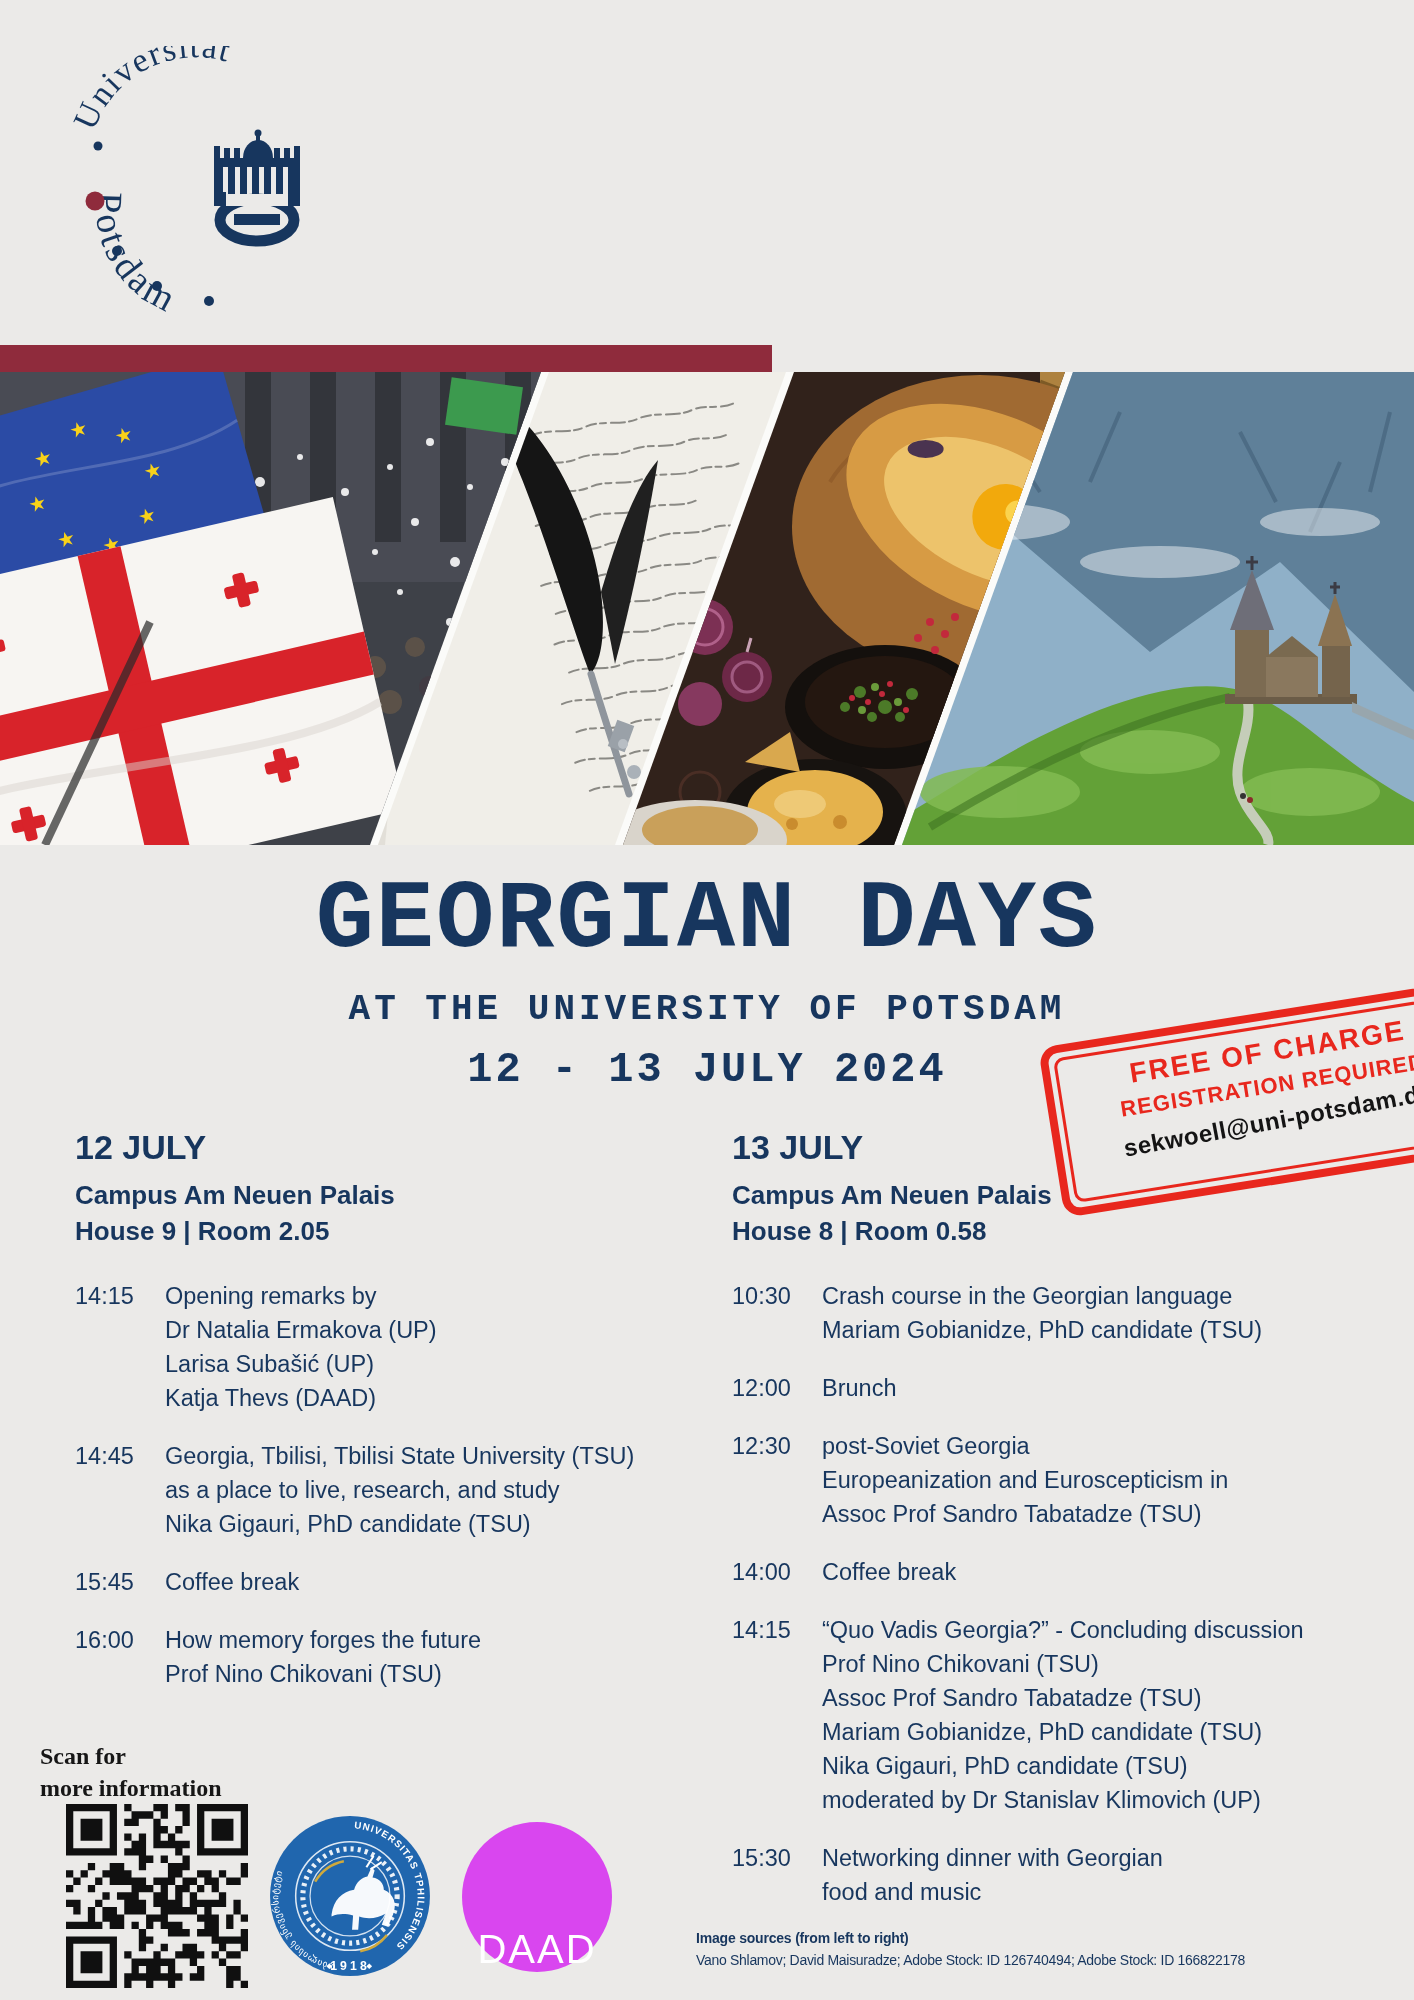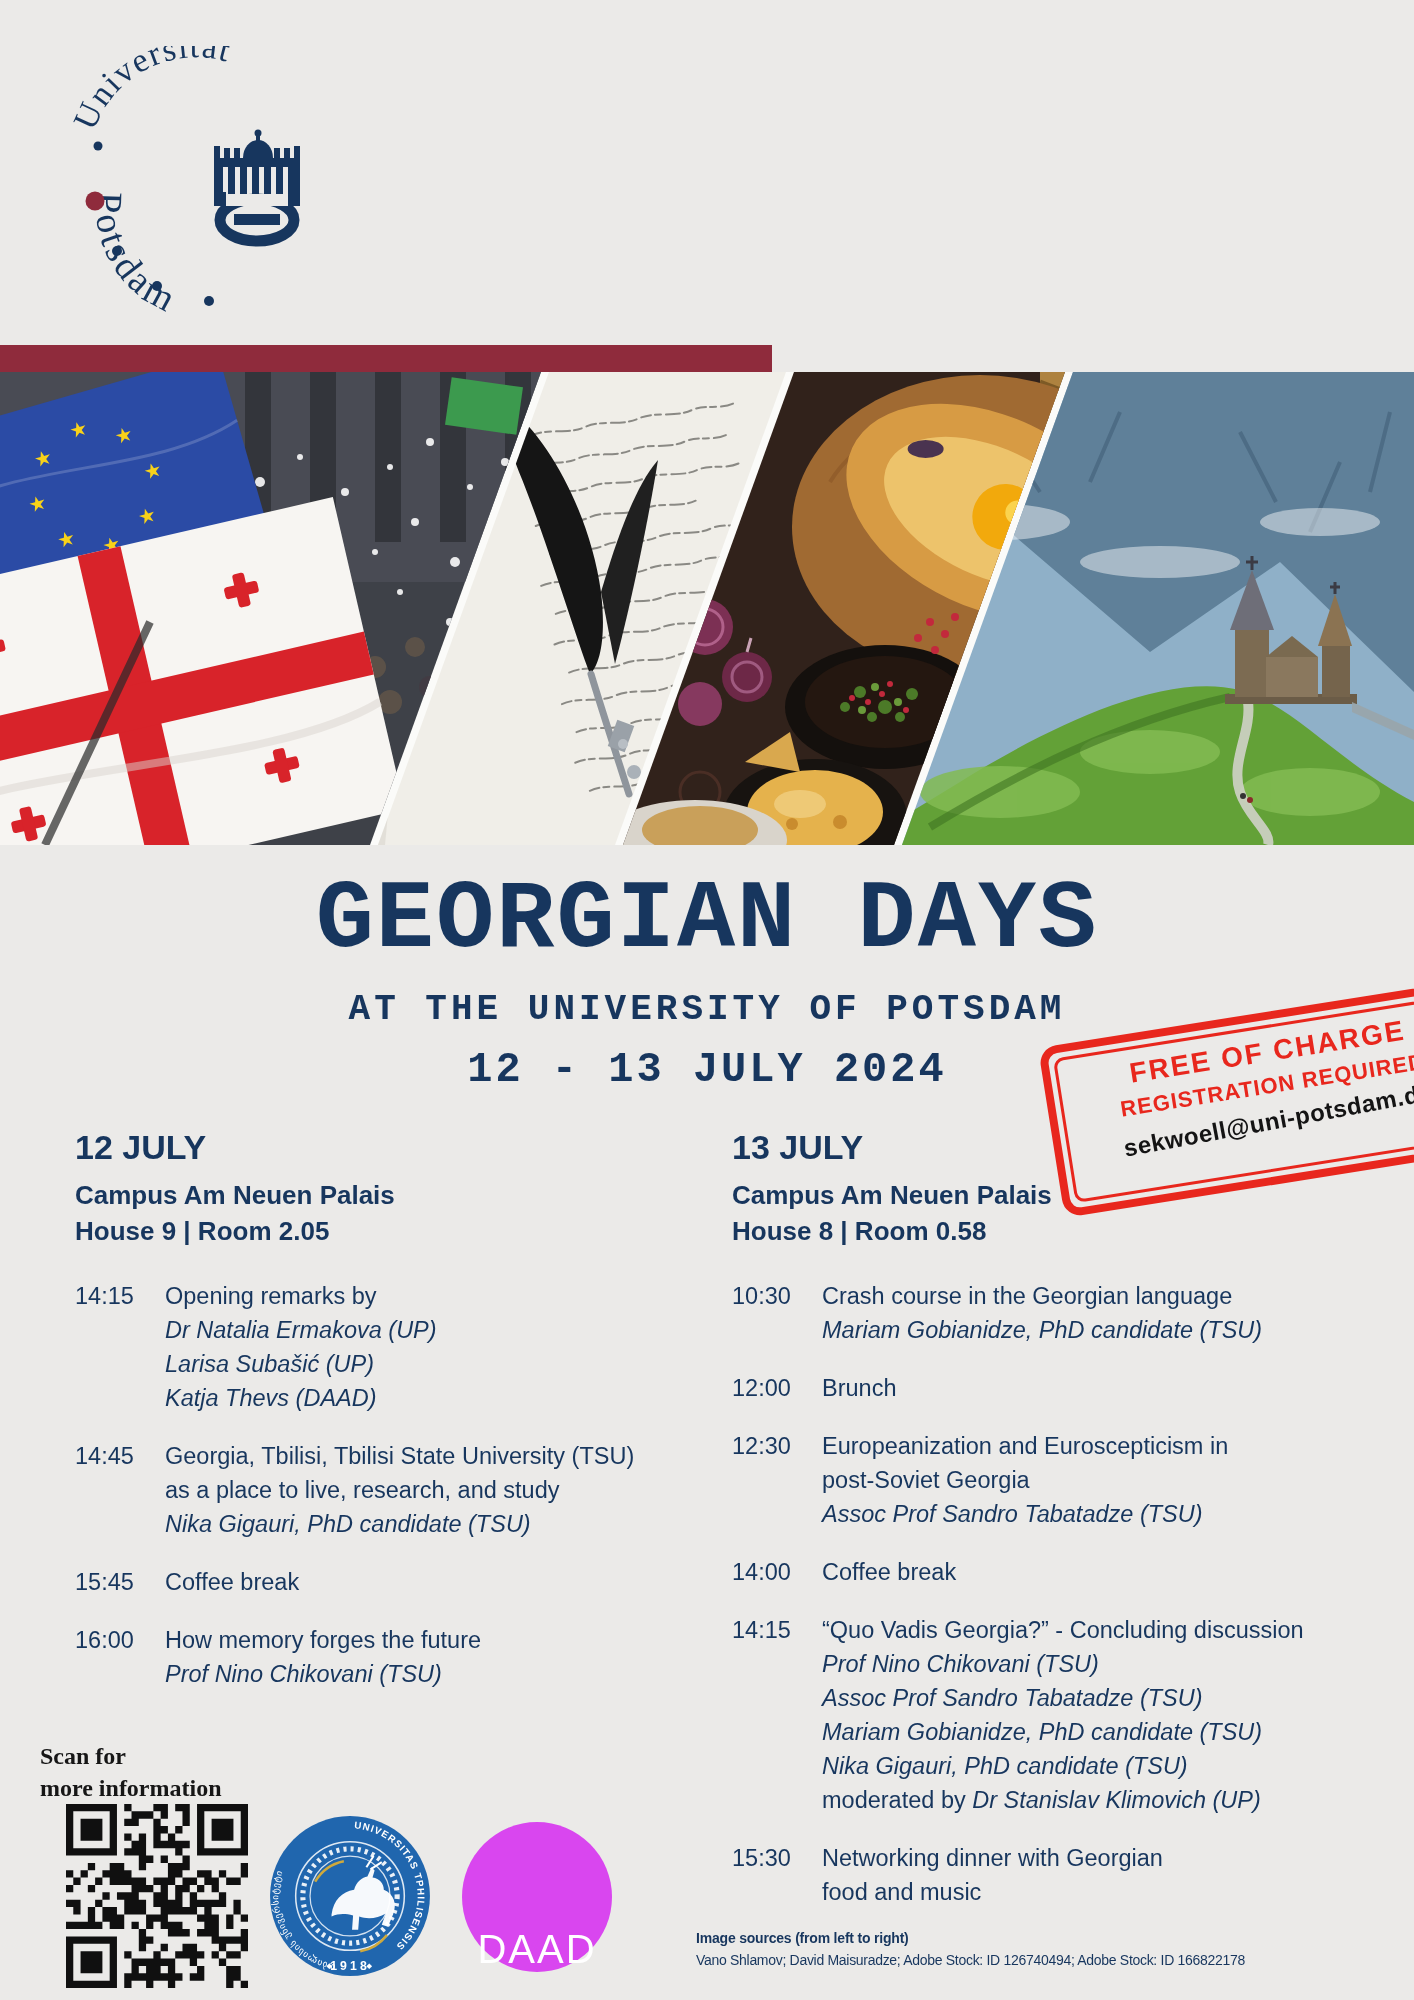--- a/index.html
+++ b/index.html
@@ -38,21 +38,21 @@
   
   .col{position:absolute;top:1128px;width:660px;}
   .col-left{left:75px;}
   .col-right{left:732px;}
   .day-title{font-size:34px;font-weight:bold;margin:0 0 10px 0;}
   .venue{font-size:26px;font-weight:bold;line-height:36px;}
   .items{margin-top:30px;}
   .item{display:flex;margin-bottom:24px;}
   .time{width:90px;flex:none;font-size:23.5px;line-height:34px;}
   .lines{font-size:23.5px;line-height:34px;}
-  .it{font-style:italic;}
+  .it{}
 
   
   .scan{position:absolute;left:40px;top:1740px;width:236px;
         font-family:"Liberation Serif",serif;font-weight:bold;font-size:24px;line-height:32px;color:#161616;}
   .qr{position:absolute;left:66px;top:1804px;width:182px;height:184px;}
   .tsu{position:absolute;left:268px;top:1814px;width:164px;height:164px;}
   .daad{position:absolute;left:462px;top:1822px;width:150px;height:150px;border-radius:50%;
         background:#d946ef;display:flex;align-items:flex-end;justify-content:center;
         color:#ffffff;font-size:40px;letter-spacing:2px;font-weight:normal;}
   .sources{position:absolute;left:696px;top:1930px;color:#17365e;}
@@ -430,22 +430,22 @@
       </div>
       <div class="item">
         <div class="time">12:00</div>
         <div class="lines">
           <div class="ln">Brunch</div>
         </div>
       </div>
       <div class="item">
         <div class="time">12:30</div>
         <div class="lines">
+          <div class="ln">post-Soviet Georgia</div>
           <div class="ln">Europeanization and Euroscepticism in</div>
-          <div class="ln">post-Soviet Georgia</div>
           <div class="ln it">Assoc Prof Sandro Tabatadze (TSU)</div>
         </div>
       </div>
       <div class="item">
         <div class="time">14:00</div>
         <div class="lines">
           <div class="ln">Coffee break</div>
         </div>
       </div>
       <div class="item">

